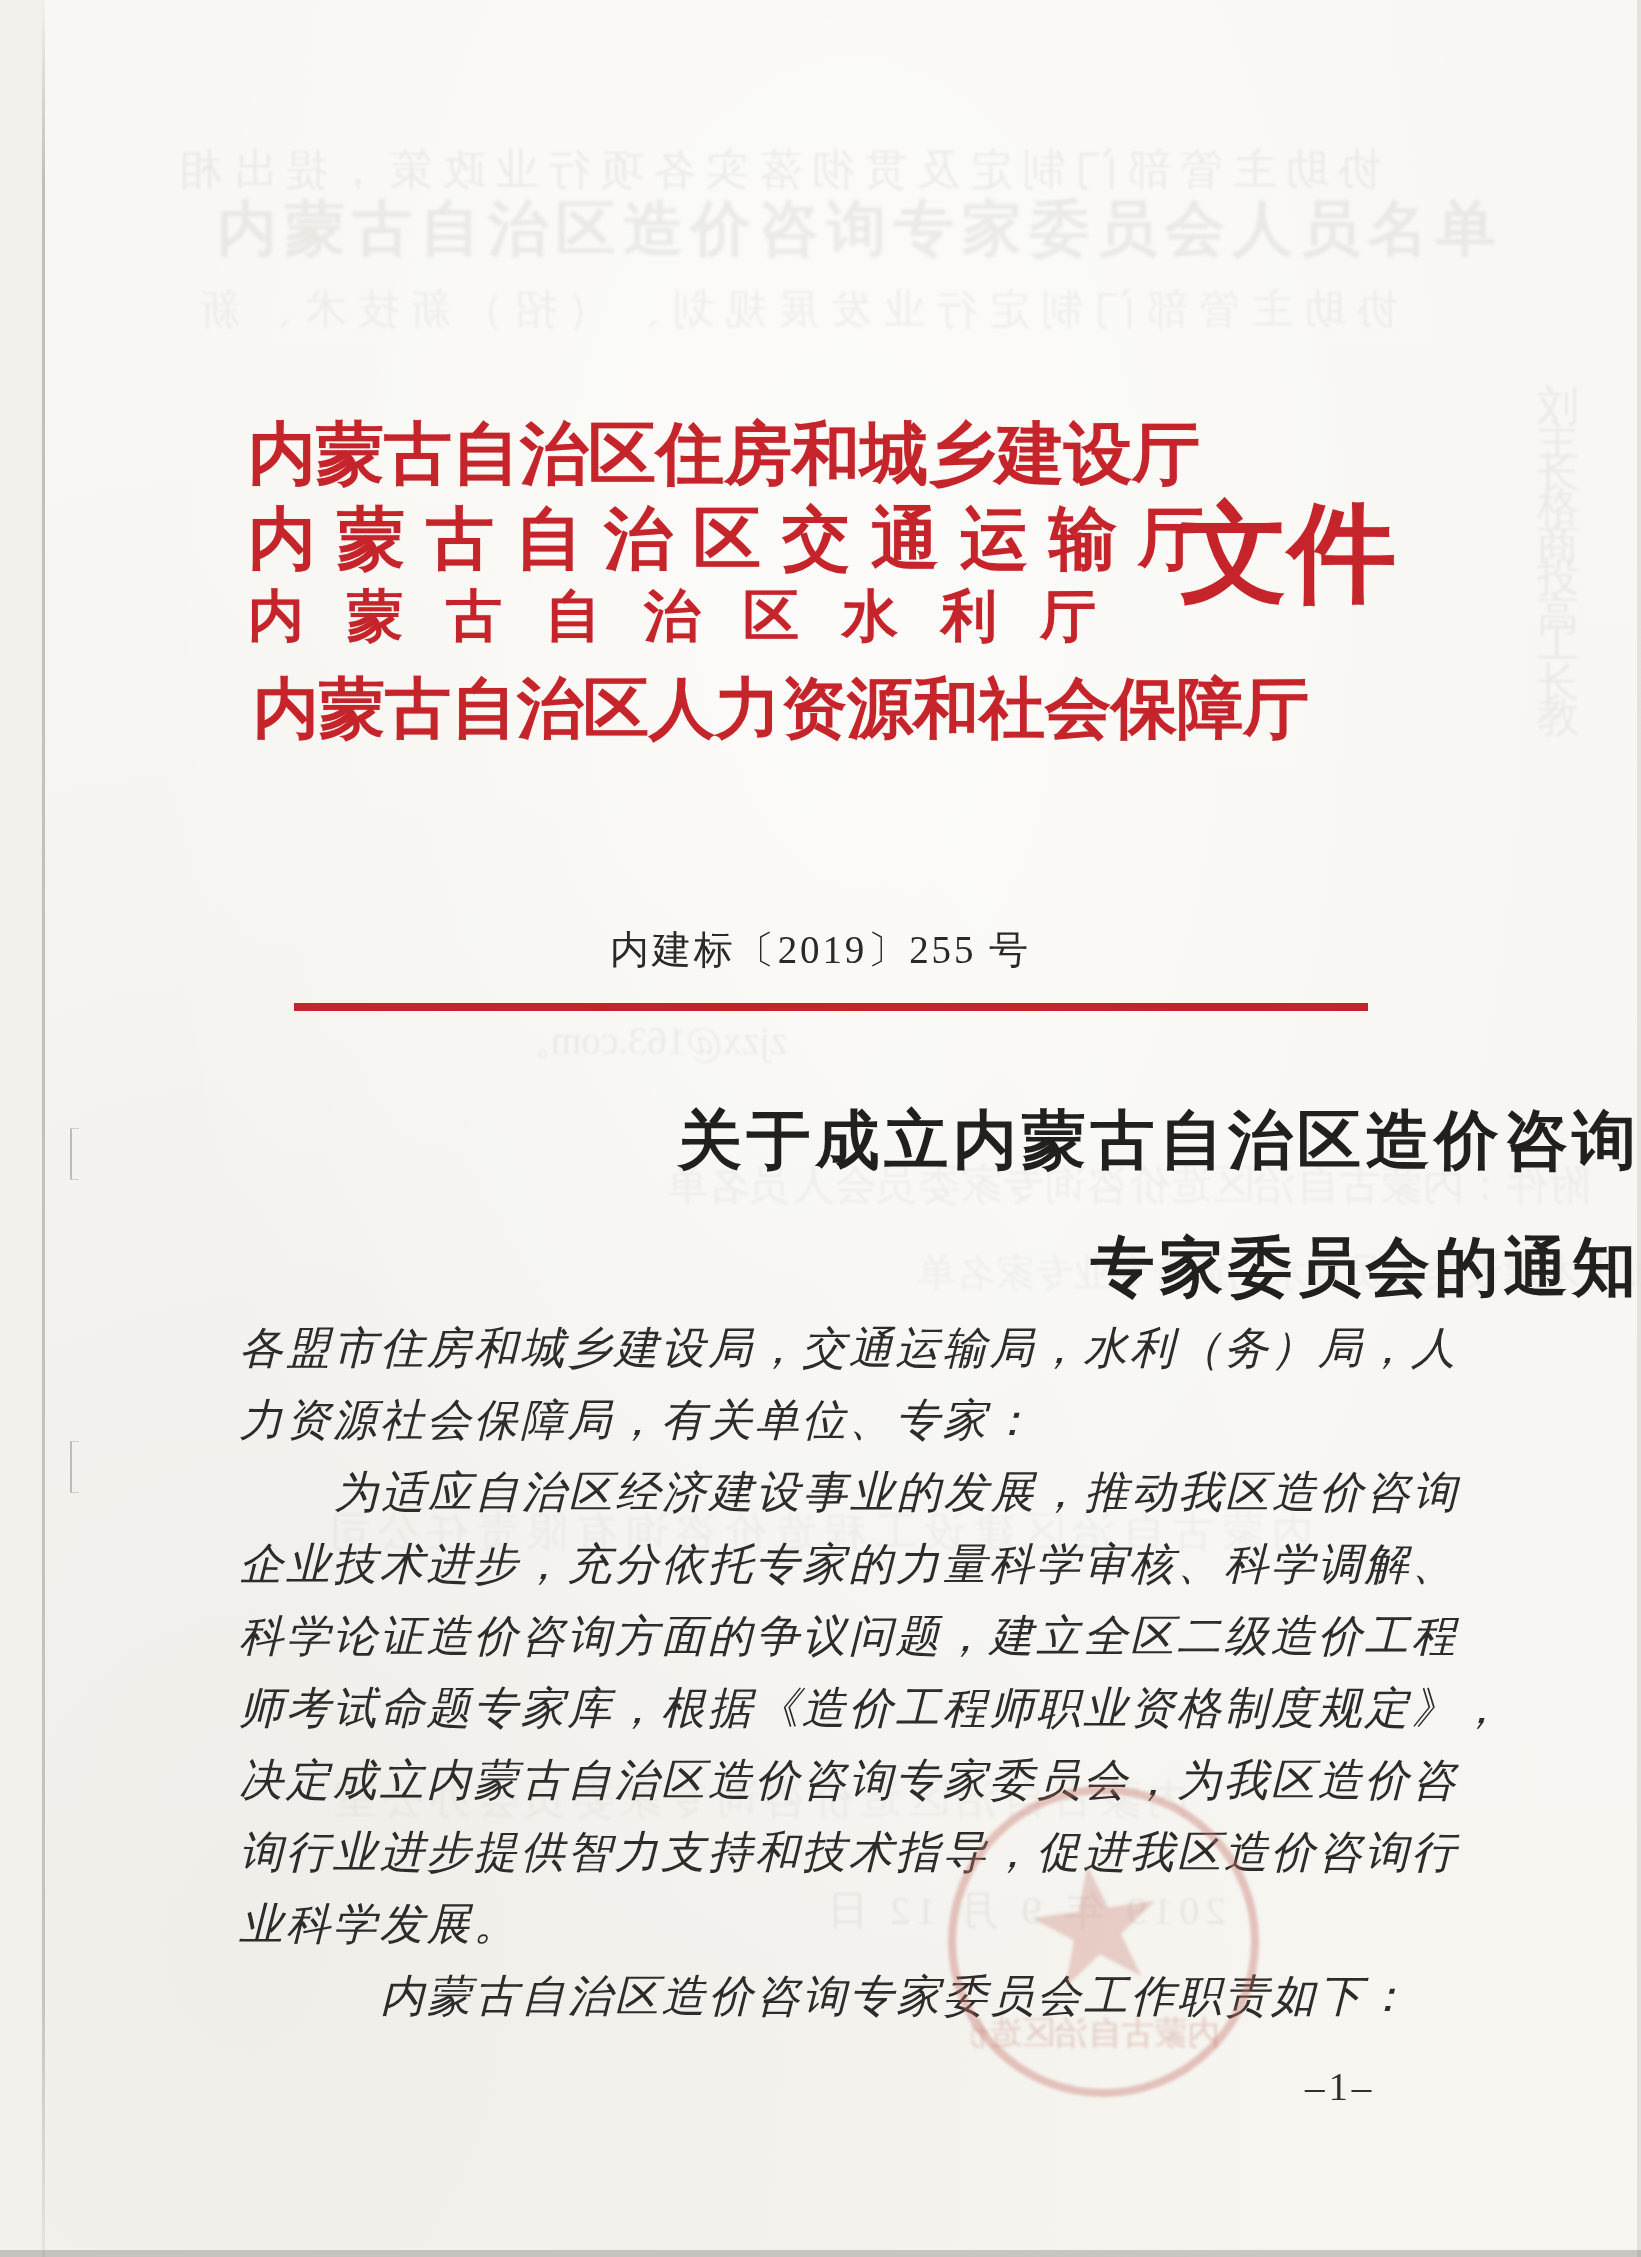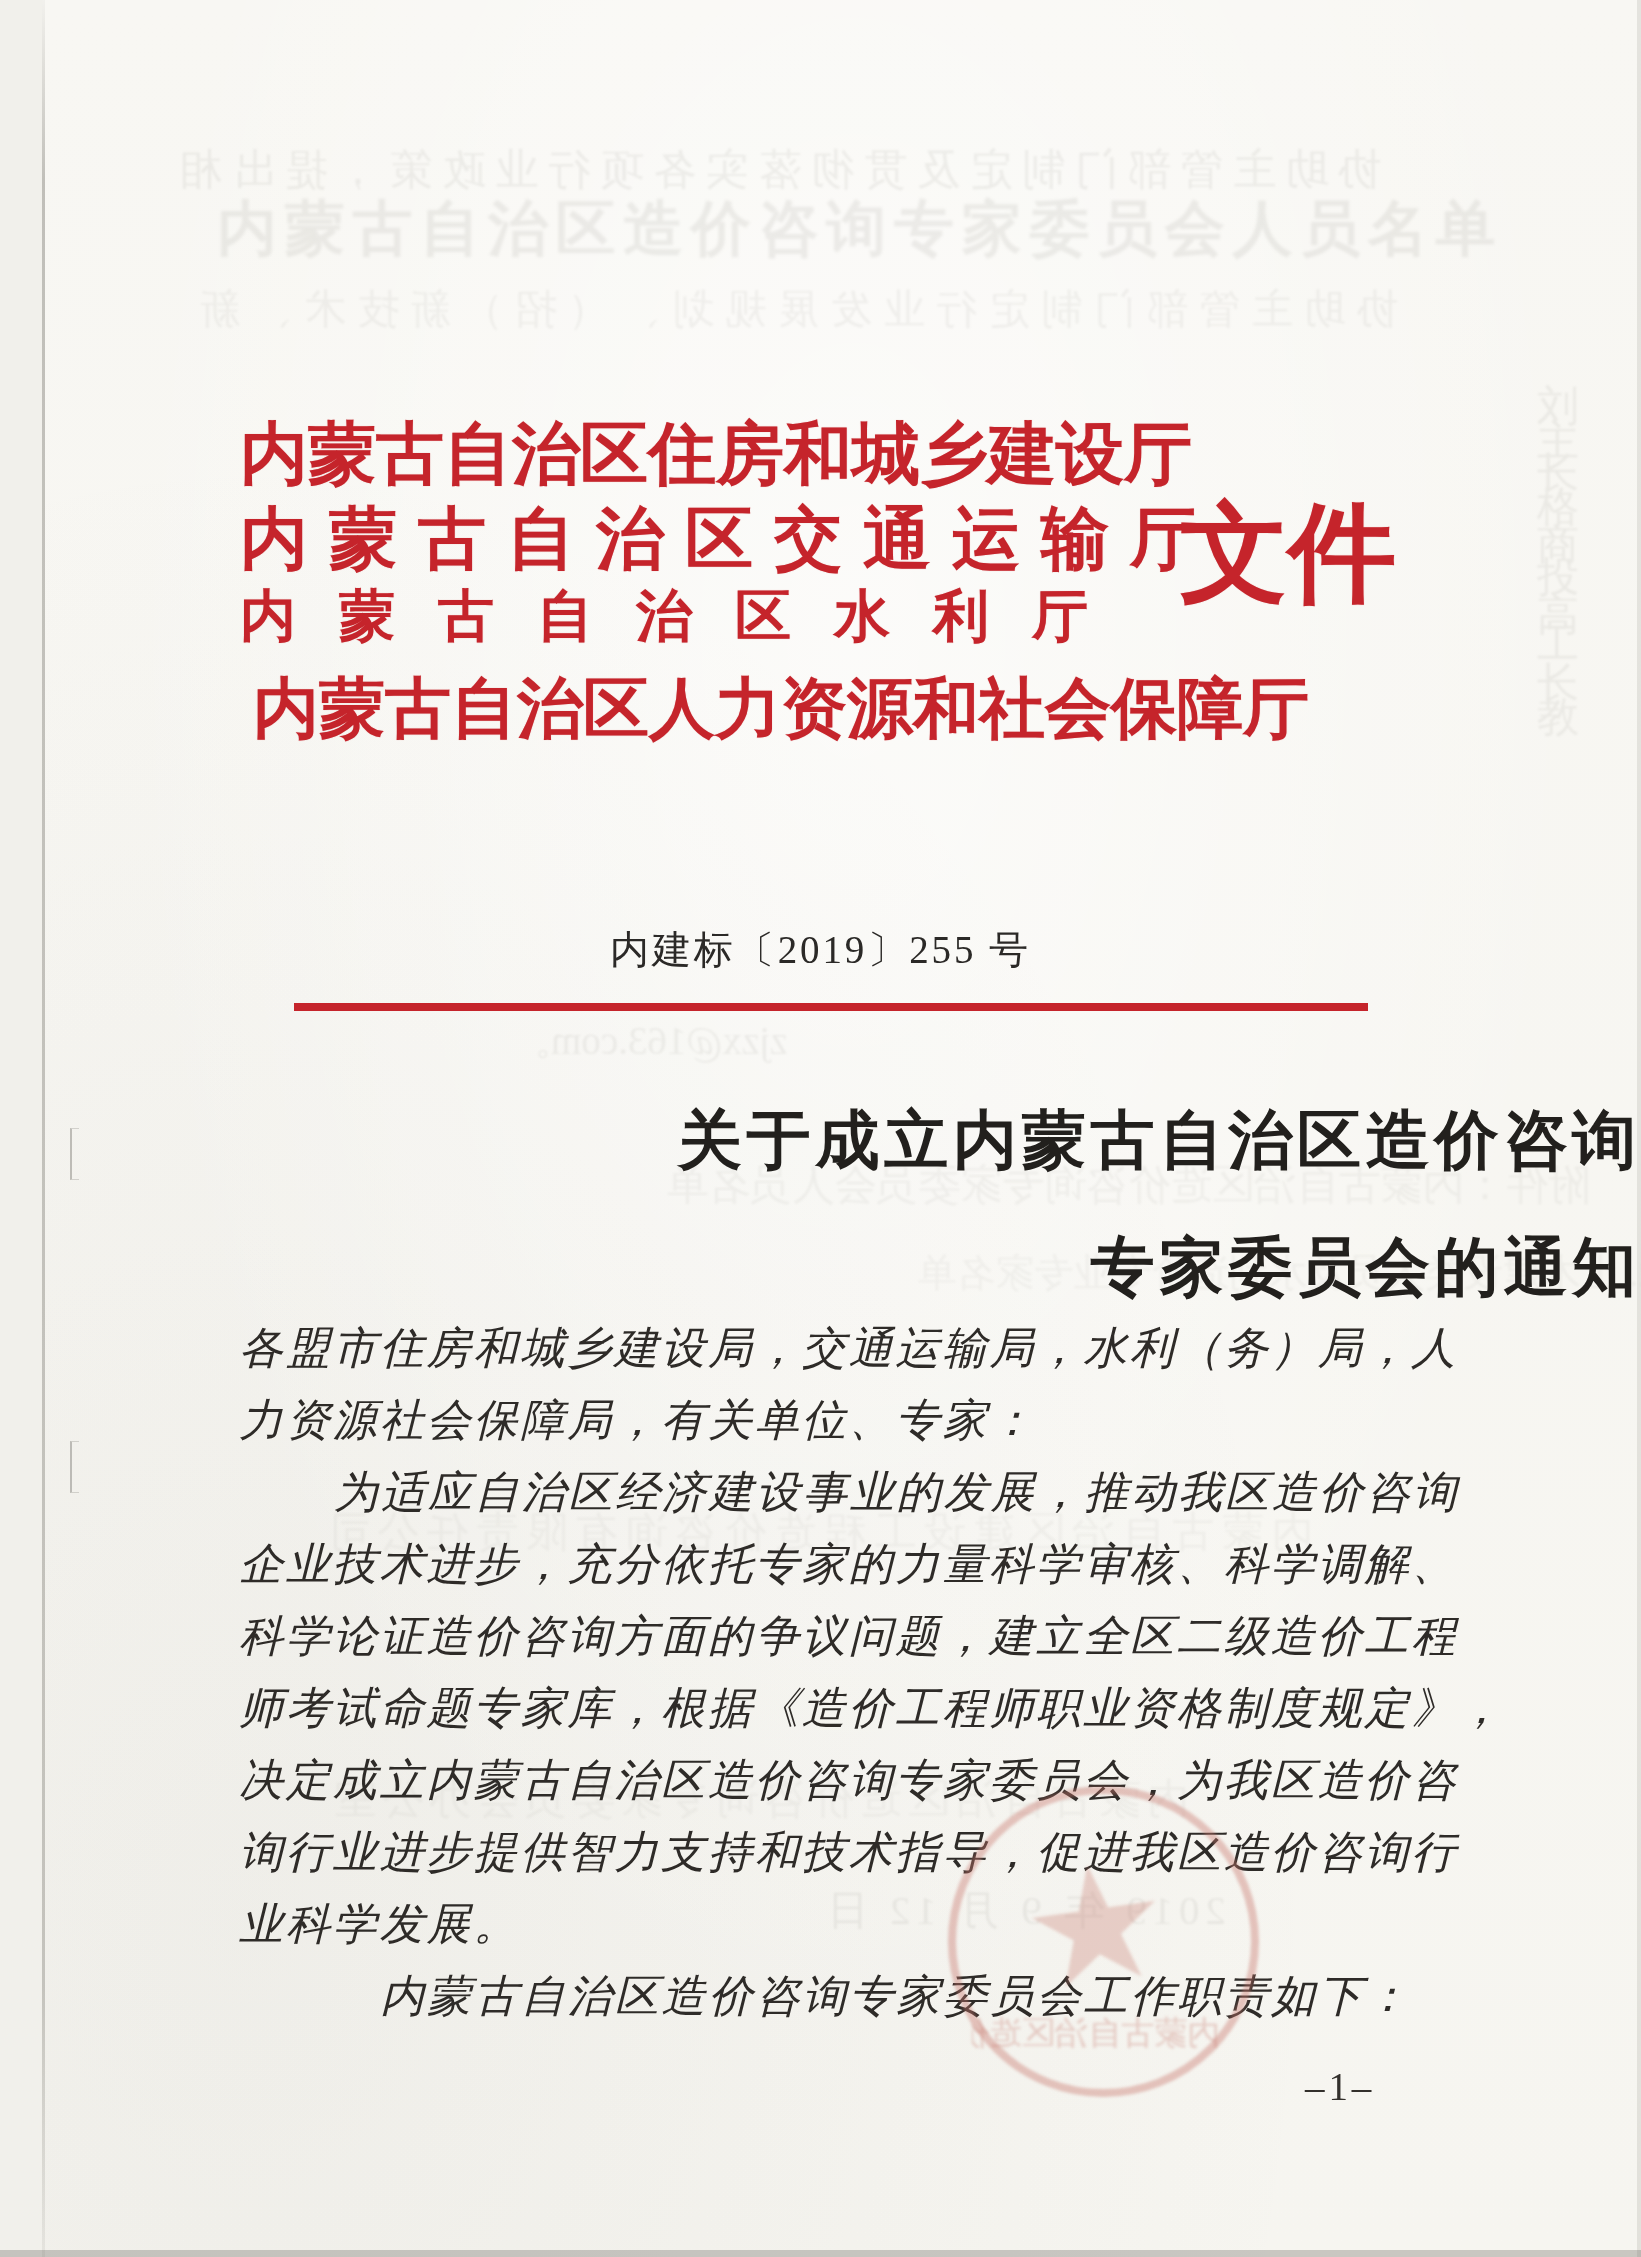--- a/index.html
+++ b/index.html
@@ -19,21 +19,21 @@
   .edge-bottom{position:absolute;left:0;bottom:0;width:100%;height:6.8px;background:rgba(95,92,86,.30);}
   .edge-right{position:absolute;right:0;top:0;width:3.9px;height:100%;background:rgba(140,138,130,.18);}
   .staple{position:absolute;width:6.8px;height:50px;border-left:2.9px solid rgba(110,108,102,.4);
     border-top:1.9px solid rgba(110,108,102,.25);border-bottom:1.9px solid rgba(110,108,102,.25);}
 
   
   .ghost{position:absolute;color:#8f8d85;pointer-events:none;filter:blur(1px);white-space:nowrap;}
   .mir{transform:scaleX(-1);}
 
   
-  .dept{position:absolute;left:240px;font-weight:700;color:#c5242b;white-space:nowrap;
+  .dept{position:absolute;left:248px;font-weight:700;color:#c5242b;white-space:nowrap;
     text-shadow:0 0 1px rgba(197,36,43,.4);}
   .dept1{top:409px;font-size:68px;letter-spacing:0;}
   .dept2{top:494px;font-size:68px;letter-spacing:21px;}
   .dept3{top:579px;font-size:56px;letter-spacing:43px;}
   .dept4{top:664px;left:238px;font-size:66px;letter-spacing:0;margin-left:15px;}
   .doc-type{position:absolute;left:1180px;top:481px;font-size:108px;font-weight:700;color:#c5242b;
     text-shadow:0 0 1px rgba(197,36,43,.4);}
 
   .doc-number{position:absolute;left:0;top:923px;width:1641px;text-align:center;
     font-size:39px;letter-spacing:2.9px;color:#2b2927;}

